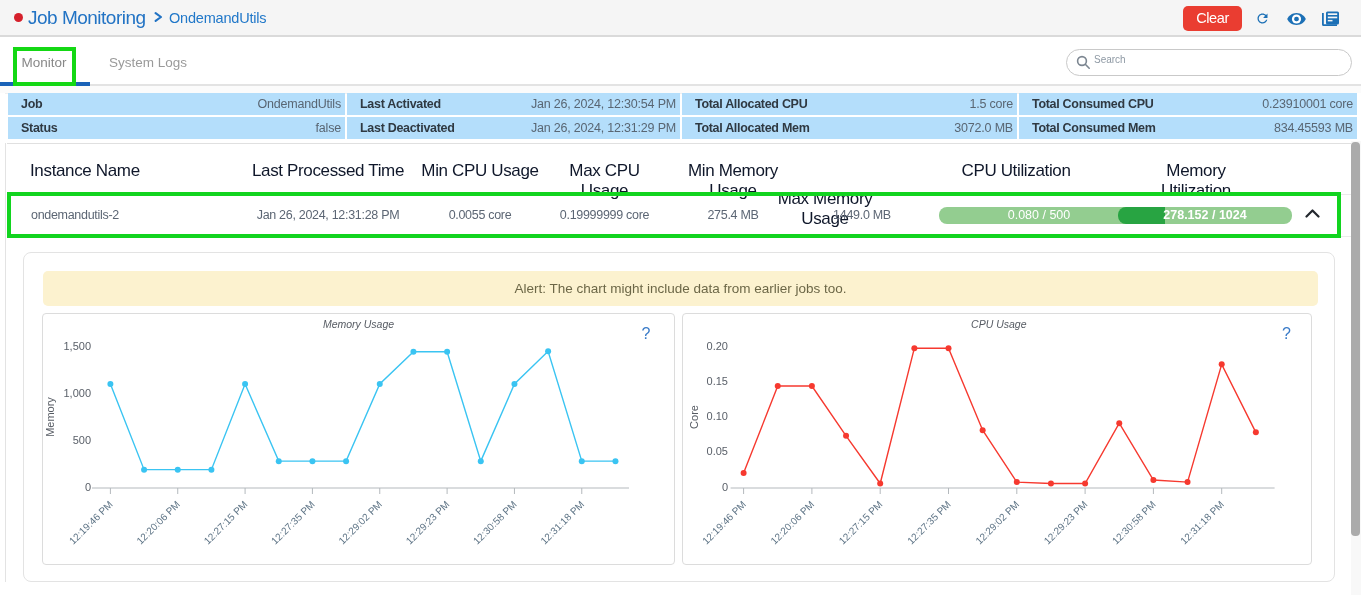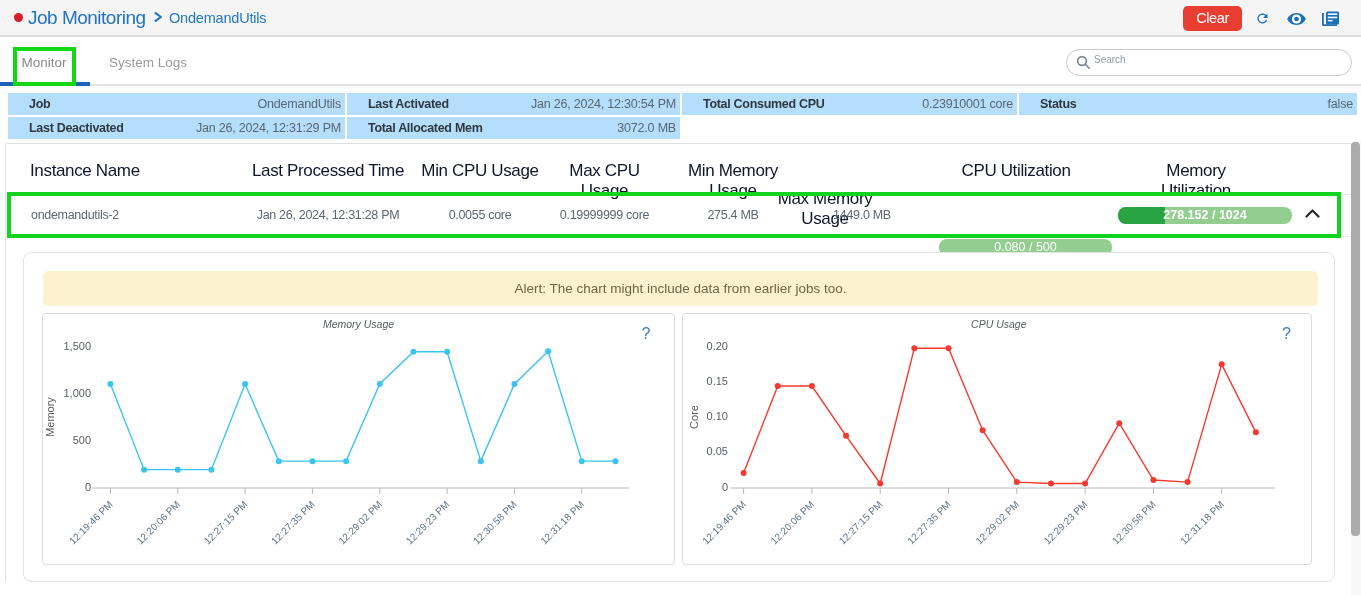--- a/index.html
+++ b/index.html
@@ -15,21 +15,21 @@
     color:#fff; font-size:14.5px; font-weight:400; letter-spacing:-0.4px; text-align:center; line-height:25px; }
   
   .tabbar { left:0; top:38px; width:1361px; height:48px; background:#fff; border-bottom:2px solid #e3e3e3; }
   .tab1 { left:0px; top:55px; width:88px; text-align:center; font-size:13.5px; color:#888; }
   .tab2 { left:88px; top:55px; width:120px; text-align:center; font-size:13.5px; color:#9a9a9a; }
   .tabline { left:0; top:81.5px; width:90px; height:4px; background:#1a63b8; }
   .greenbox1 { left:12.5px; top:47px; width:63px; height:38.5px; border:4px solid #14d814; z-index:30; }
   .search { left:1066px; top:49px; width:286px; height:27px; border:1px solid #c9c9c9; border-radius:13.5px; background:#fff; }
   .searchtext { left:1094px; top:54px; font-size:10px; color:#8e99a4; }
   .cell { background:#b4defb; height:21.5px; display:flex; align-items:center; justify-content:space-between; }
-  .cell b { font-size:12.5px; color:#2f3942; padding-left:21px; font-weight:700; letter-spacing:-0.3px; }
+  .cell b { font-size:12.5px; color:#2f3942; padding-left:13px; font-weight:700; letter-spacing:-0.3px; }
   .cell span { font-size:12.5px; color:#596673; padding-right:4px; letter-spacing:-0.2px; }
   
   .tleft { left:5px; top:143px; width:1px; height:439px; background:#e3e3e3; }
   .ttop { left:7px; top:143px; width:1345px; height:1px; background:#e0e0e0; }
   .thead { top:161px; font-size:17px; color:#0f172a; letter-spacing:-0.35px; }
   .trow { top:208px; font-size:12.5px; color:#5c6674; letter-spacing:-0.3px; }
   .rowline { left:7px; width:1345px; height:1px; background:#ebebeb; }
   .bar { top:207px; height:17px; border-radius:8px; background:#93cd90; overflow:hidden; color:#fff;
      font-size:12.5px; text-align:center; line-height:17px; }
   .greenbox2 { left:7px; top:192px; width:1334px; height:46px; border:4px solid #12d41f; z-index:30; }
@@ -85,55 +85,63 @@
   <div class="abs" style="left:8px; top:93px; width:1350px; display:grid; grid-template-columns:337px 333px 335px 338px; column-gap:2px; row-gap:2.5px;">
     <div class="cell">
       <b>Job</b>
       <span>OndemandUtils</span>
     </div>
     <div class="cell">
       <b>Last Activated</b>
       <span>Jan 26, 2024, 12:30:54 PM</span>
     </div>
     <div class="cell">
+      <b>Total Allocated CPU</b>
+      <span>1.5 core</span>
+    </div>
+    <div class="cell">
       <b>Total Consumed CPU</b>
       <span>0.23910001 core</span>
     </div>
     <div class="cell">
       <b>Status</b>
       <span>false</span>
     </div>
     <div class="cell">
       <b>Last Deactivated</b>
       <span>Jan 26, 2024, 12:31:29 PM</span>
     </div>
     <div class="cell">
       <b>Total Allocated Mem</b>
       <span>3072.0 MB</span>
+    </div>
+    <div class="cell">
+      <b>Total Consumed Mem</b>
+      <span>834.45593 MB</span>
     </div>
   </div>
 
   <div class="abs tleft"></div>
   <div class="abs ttop"></div>
   <div class="abs thead" style="left:30px;">Instance Name</div>
   <div class="abs thead" style="left:248px; width:160px; text-align:center;">Last Processed Time</div>
   <div class="abs thead" style="left:420px; width:120px; text-align:center;">Min CPU Usage</div>
   <div class="abs thead" style="left:544px; width:121px; text-align:center;">Max CPU Usage</div>
   <div class="abs thead" style="left:668px; width:130px; text-align:center;">Min Memory Usage</div>
   <div class="abs thead" style="left:760px; width:130px; text-align:center;margin-top:28px;">Max Memory Usage</div>
   <div class="abs thead" style="left:951px; width:130px; text-align:center;">CPU Utilization</div>
   <div class="abs thead" style="left:1131px; width:130px; text-align:center;">Memory Utilization</div>
   <div class="abs rowline" style="top:194px;"></div>
   <div class="abs trow" style="left:31px;">ondemandutils-2</div>
   <div class="abs trow" style="left:248px; width:160px; text-align:center;">Jan 26, 2024, 12:31:28 PM</div>
   <div class="abs trow" style="left:420px; width:120px; text-align:center;">0.0055 core</div>
   <div class="abs trow" style="left:544px; width:121px; text-align:center;">0.19999999 core</div>
   <div class="abs trow" style="left:668px; width:130px; text-align:center;">275.4 MB</div>
   <div class="abs trow" style="left:797px; width:130px; text-align:center;">1449.0 MB</div>
-  <div class="abs bar" style="left:939px; width:173px;margin-top:32px;">0.080 / 500</div>
+  <div class="abs bar" style="left:939px; width:200px;">0.080 / 500</div>
   <div class="abs bar" style="left:1118px; width:174px;"><div style="position:absolute;left:0;top:0;width:47px;height:17px;background:#28a442;"></div><span style="position:relative;font-weight:bold;">278.152 / 1024</span></div>
   <svg class="abs" style="left:1305px; top:209px;" width="15" height="9" viewBox="0 0 15 9">
     <path d="M1.5 7.5 L7.5 1.5 L13.5 7.5" fill="none" stroke="#23282e" stroke-width="2.2" stroke-linecap="round" stroke-linejoin="round"></path>
   </svg>
   <div class="abs rowline" style="top:236px;"></div>
   <div class="abs greenbox2"></div>
 
   <div class="abs outercard"></div>
   <div class="abs alert">Alert: The chart might include data from earlier jobs too.</div>
   <div class="abs chartcard" style="left:42px; width:633px;"></div>

